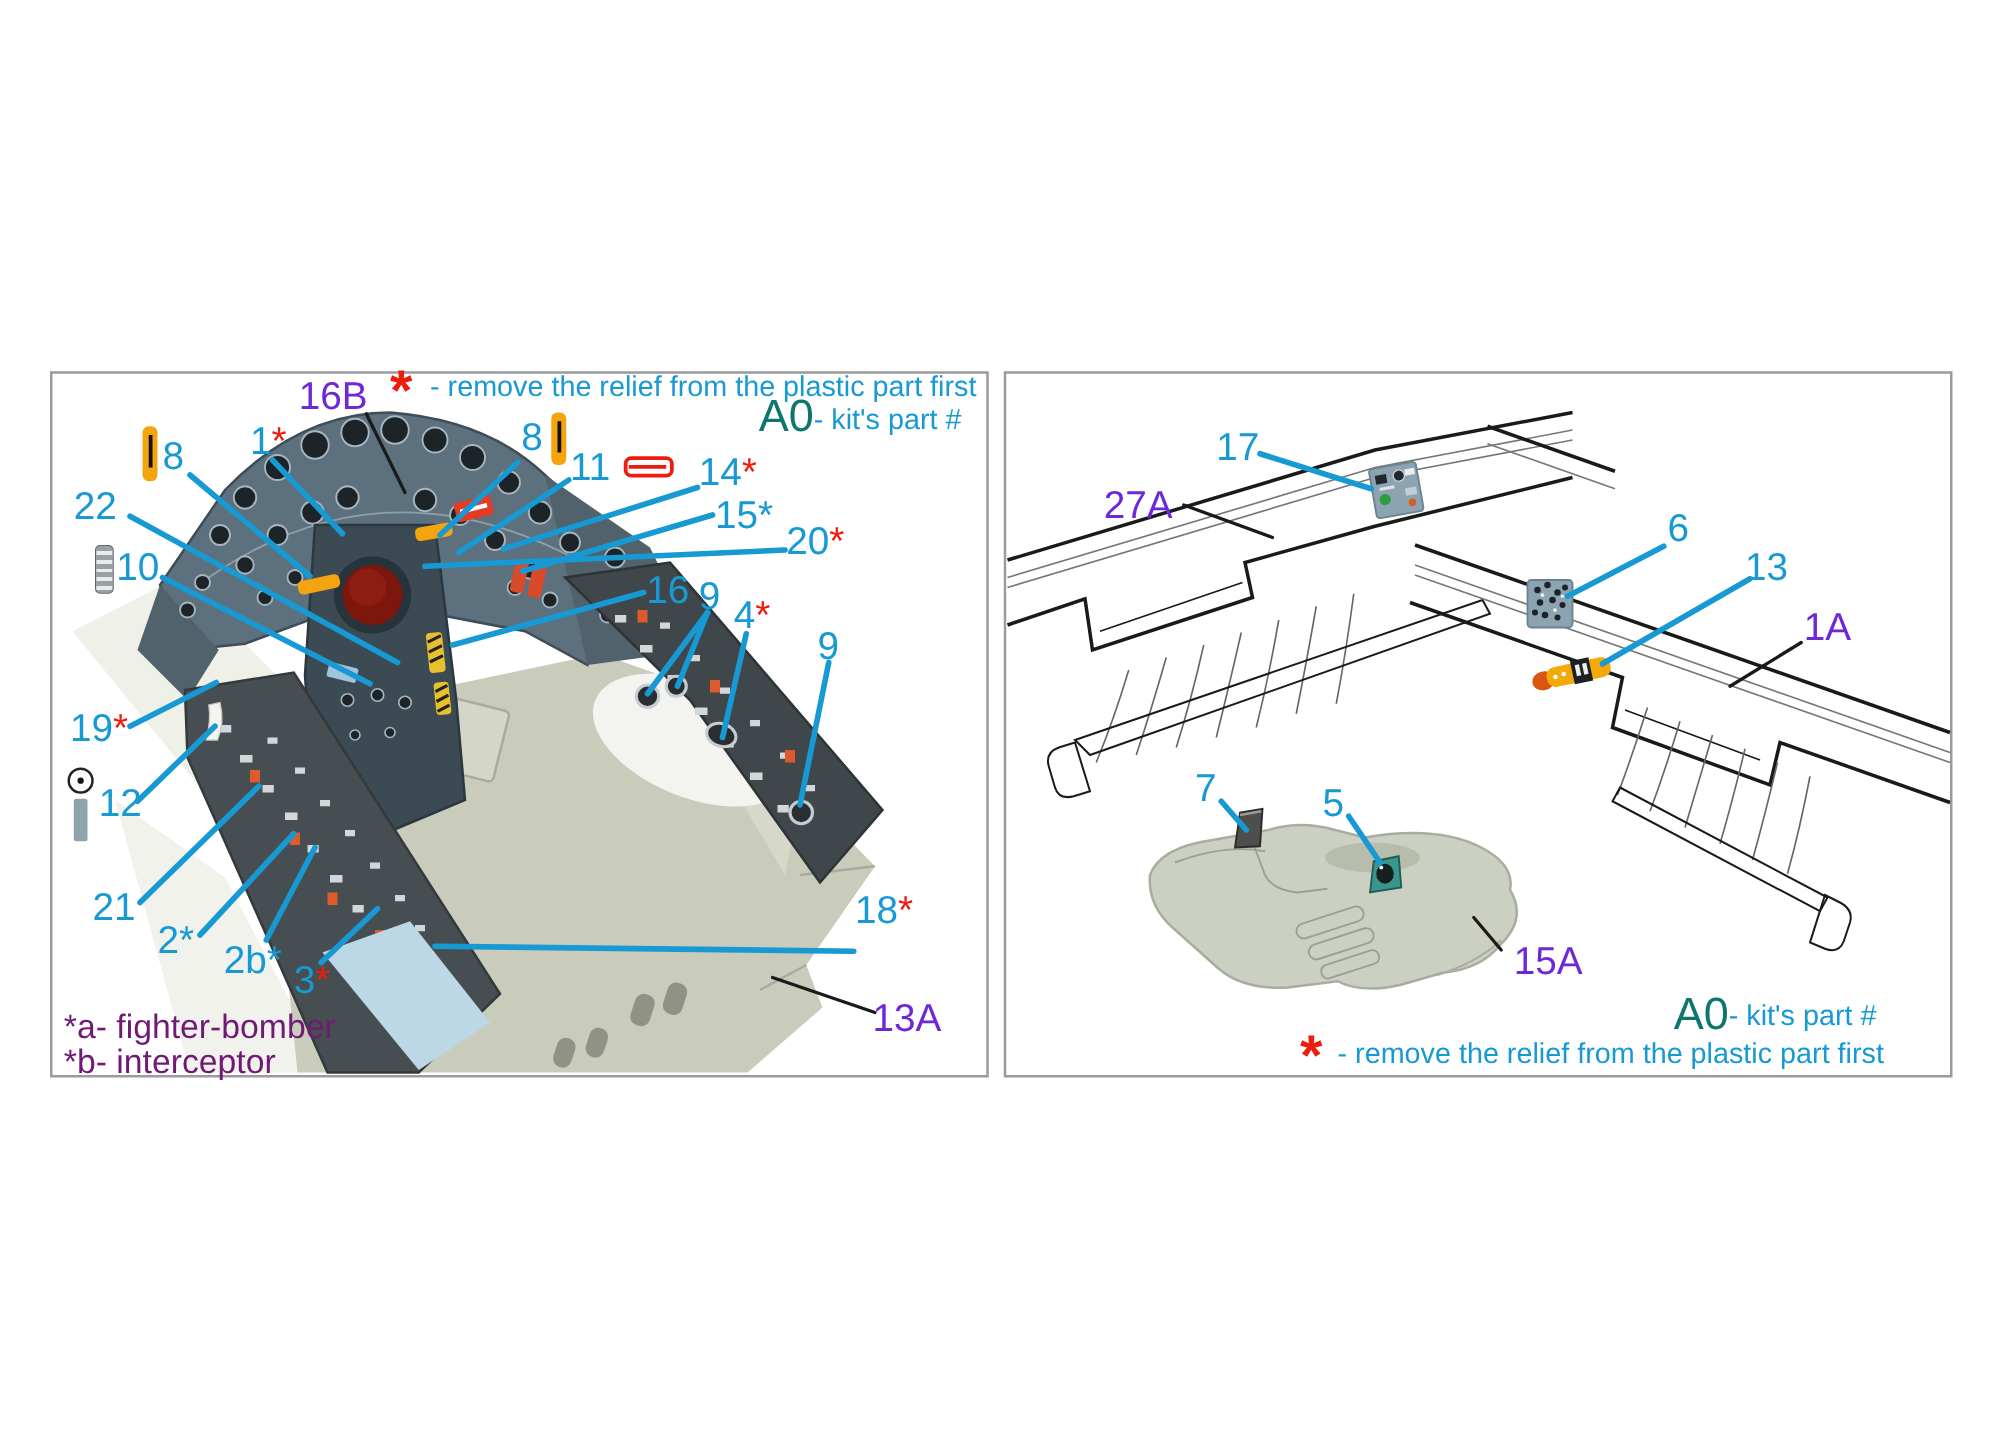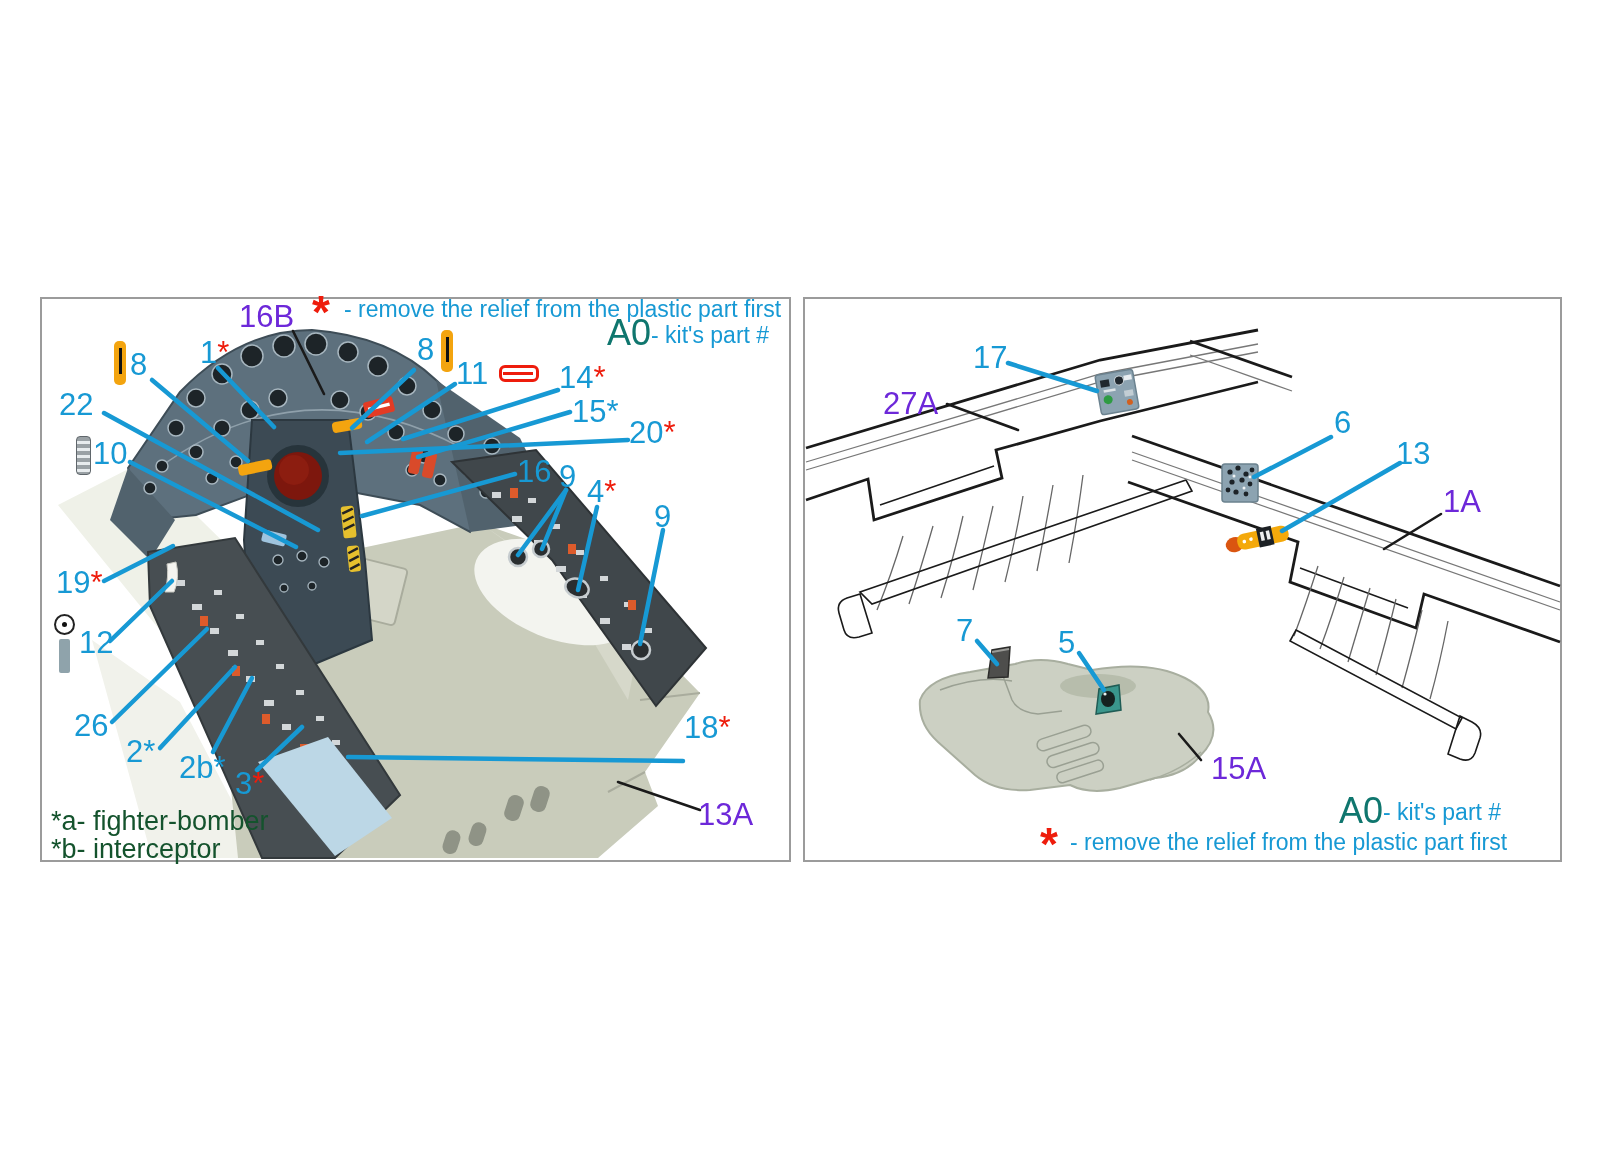--- a/index.html
+++ b/index.html
@@ -10,21 +10,21 @@
   #panel-right{left:803px;top:297px;width:755px;height:561px;}
   svg.art{position:absolute;left:0;top:0;z-index:1;}
   .co{position:absolute;z-index:2;font-size:31px;line-height:1;color:#1799d4;white-space:nowrap;}
   .co.bk{color:#6d28d9;}
   .st[data-star="red"]{color:#ee1c0c;}
   .st[data-star="blue"]{color:#1799d4;}
   .title{position:absolute;z-index:2;font-size:26px;color:#111;white-space:nowrap;}
   .note{position:absolute;z-index:2;font-size:23px;color:#1799d4;white-space:nowrap;}
   .bigstar{position:absolute;z-index:2;font-size:46px;line-height:.72;color:#ee1c0c;font-weight:bold;}
   .kitcode{position:absolute;z-index:2;font-size:36px;color:#0f766e;white-space:nowrap;}
-  .foot{position:absolute;z-index:2;font-size:27px;color:#14532d;white-space:nowrap;}
+  .foot{position:absolute;z-index:2;font-size:27px;color:#701a75;white-space:nowrap;}
   
   .bar-icon{position:absolute;z-index:2;width:12px;border-radius:5px;background:#f3a40f;}
   .bar-icon i{position:absolute;left:5px;top:7px;width:2.5px;height:60%;background:#111;display:block;}
   .stripe-icon{position:absolute;z-index:2;width:34px;height:11px;border:3.5px solid #ee1c0c;
                border-radius:6px;background:#fff;}
   .stripe-icon i{position:absolute;left:1px;top:4px;width:30px;height:3px;background:#ee1c0c;display:block;}
   .ladder-icon{position:absolute;z-index:2;width:13px;height:37px;border-radius:4px;border:1px solid #5f666b;
                background:repeating-linear-gradient(to bottom,#9aa1a5 0 4px,#e8ecee 4px 7px);}
   .pin-head{position:absolute;z-index:2;width:17px;height:17px;border:2px solid #222;border-radius:50%;background:#fff;}
   .pin-head i{position:absolute;left:6px;top:6px;width:5px;height:5px;border-radius:50%;background:#111;display:block;}
@@ -343,21 +343,21 @@
   <div class="co" style="left:654px;top:501px;"><span>9</span></div>
   <div class="co" style="left:59px;top:389px;"><span>22</span></div>
   <div class="co" style="left:93px;top:438px;"><span>10</span></div>
   <div class="ladder-icon" style="left:76px;top:436px;"></div>
   <div class="co" style="left:56px;top:567px;"><span>19</span><span class="st" data-star="red">*</span></div>
   <div class="co" style="left:79px;top:627px;"><span>12</span></div>
   <div class="pin-head" style="left:54px;top:614px;">
       <i></i>
     </div>
   <div class="pin-stem" style="left:59px;top:639px;"></div>
-  <div class="co" style="left:74px;top:710px;"><span>26</span></div>
+  <div class="co" style="left:74px;top:710px;"><span>21</span></div>
   <div class="co" style="left:126px;top:736px;"><span>2</span><span class="st" data-star="blue">*</span></div>
   <div class="co" style="left:179px;top:752px;"><span>2b</span><span class="st" data-star="blue">*</span></div>
   <div class="co" style="left:235px;top:768px;"><span>3</span><span class="st" data-star="red">*</span></div>
   <div class="co" style="left:684px;top:712px;"><span>18</span><span class="st" data-star="red">*</span></div>
   <div class="co bk" style="left:698px;top:799px;"><span>13A</span></div>
 
   <span class="foot" style="left:51px;top:806px;">*a- fighter-bomber</span>
   <span class="foot" style="left:51px;top:834px;">*b- interceptor</span>
 
 

